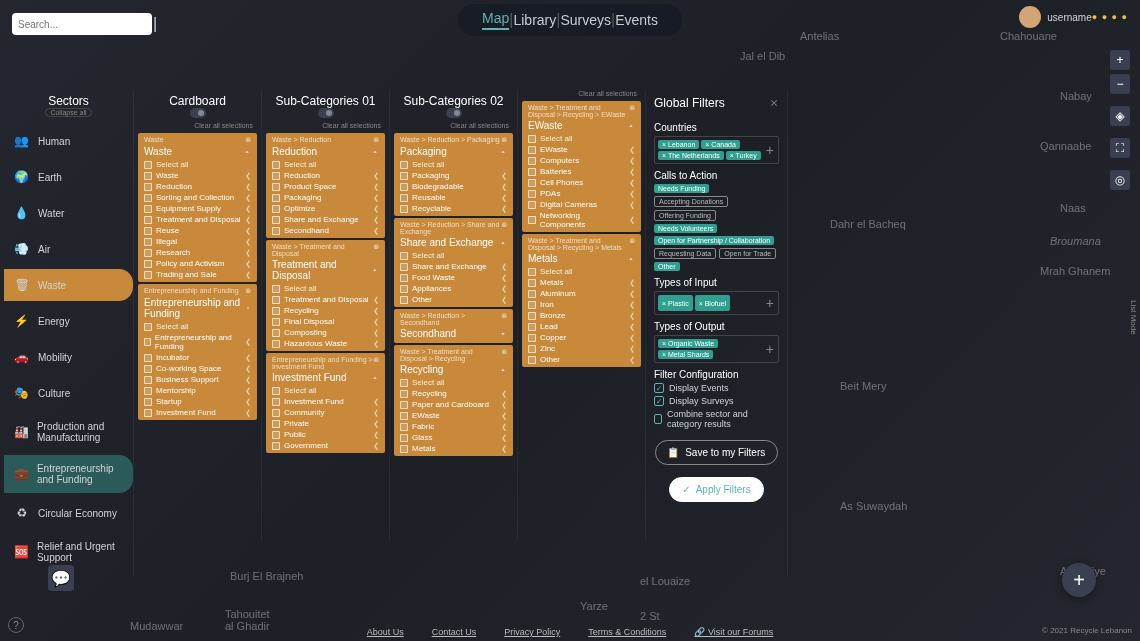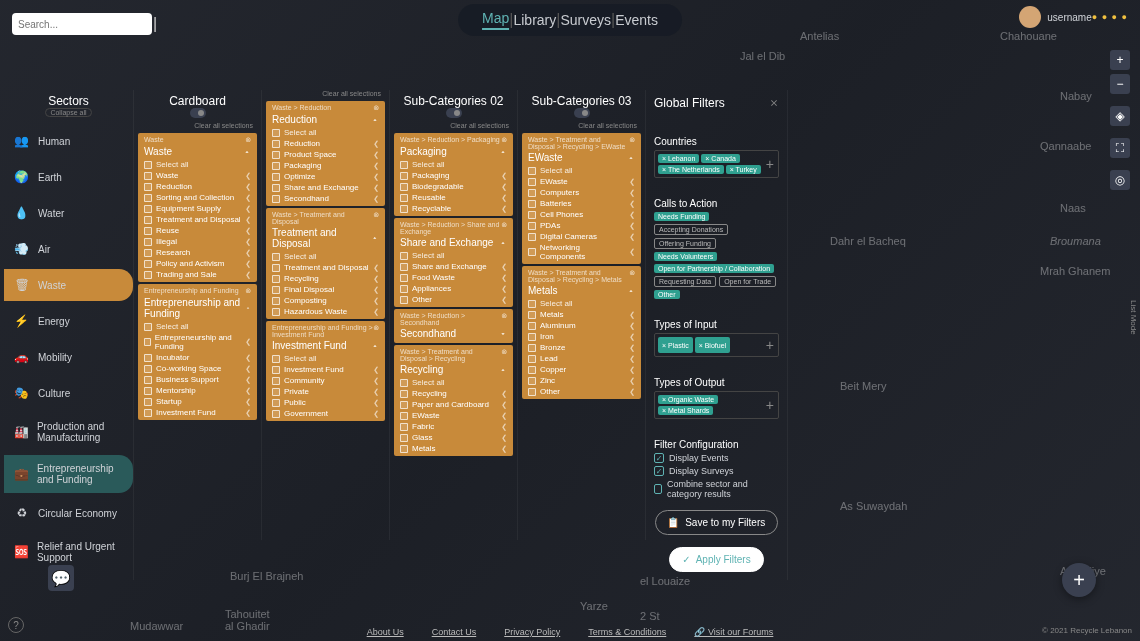--- a/index.html
+++ b/index.html
@@ -34,21 +34,21 @@
 .group-hdr { font-size: 7px; color: rgba(255,255,255,0.7); padding: 3px 6px 0; display:flex; justify-content:space-between; }
 .group-title { display: flex; justify-content: space-between; align-items: center; padding: 2px 6px; font-size: 10px; color: #fff; }
 .group-title svg { width: 8px; height: 8px; fill: #fff; }
 .selall { display: flex; align-items: center; gap: 4px; padding: 1px 6px; font-size: 8px; color: rgba(255,255,255,0.85); }
 .ck { width: 8px; height: 8px; border: 1px solid rgba(255,255,255,0.7); border-radius: 1px; display: inline-block; background: rgba(255,255,255,0.15); }
 .list-row { display: flex; align-items: center; gap: 4px; padding: 1px 6px; font-size: 8px; color: #fff; }
 .list-row .ar { margin-left: auto; font-size: 7px; color: rgba(255,255,255,0.6); }
 .group.collapsed .group-title { color: #fff; background: #c88a3a; }
 .filters { width: 142px; padding: 4px 8px; font-size: 10px; }
 .filters-hdr { display: flex; justify-content: space-between; align-items: center; font-size: 12px; padding: 2px 0 6px; color:#fff; }
-.f-title { font-size: 10px; color: #fff; margin: 20px 0 3px; }
+.f-title { font-size: 10px; color: #fff; margin: 6px 0 3px; }
 .tagbox { border: 1px solid #444; border-radius: 2px; padding: 3px; display: flex; flex-wrap: wrap; gap: 2px; min-height: 24px; position:relative; }
 .plus { position: absolute; right: 4px; top: 50%; transform: translateY(-50%); font-size: 14px; color: #888; }
 .tag { font-size: 7px; padding: 1px 4px; border-radius: 2px; display: inline-flex; align-items: center; gap: 2px; color: #fff; }
 .tag.teal { background: #2fa090; }
 .tag.outline { border: 1px solid #888; color: #bbb; }
 .chkrow { display: flex; align-items: center; gap: 5px; font-size: 9px; margin: 3px 0; }
 .chkrow .ck2 { width: 10px; height: 10px; border: 1px solid #5fb3b3; border-radius: 2px; display: inline-flex; align-items: center; justify-content: center; font-size: 8px; color: #5fb3b3; }
 .btn { border: 1px solid #888; border-radius: 14px; padding: 6px 12px; font-size: 10px; display: inline-flex; align-items: center; gap: 5px; cursor: pointer; background: transparent; color: #fff; margin: 8px auto 4px; }
 .btn.primary { background: #fff; color: #5fb3b3; border-color: #fff; }
 .btn-wrap { text-align: center; }
@@ -70,21 +70,21 @@
 <body>
 
 <div class="map-bg"></div>
 <div id="maplabels">
     <div class="map-label" style="left: 800px; top: 30px;">Antelias</div>
     <div class="map-label" style="left: 1000px; top: 30px;">Chahouane</div>
     <div class="map-label" style="left: 740px; top: 50px;">Jal el Dib</div>
     <div class="map-label" style="left: 1060px; top: 90px;">Nabay</div>
     <div class="map-label" style="left: 1040px; top: 140px;">Qannaabe</div>
     <div class="map-label" style="left: 1060px; top: 170px; margin-top: 32px;">Naas</div>
-    <div class="map-label" style="left: 830px; top: 235px;">Dahr el Bacheq</div>
+    <div class="map-label" style="left: 830px; top: 218px;">Dahr el Bacheq</div>
     <div class="map-label" style="left: 1050px; top: 235px; font-style: italic;">Broumana</div>
     <div class="map-label" style="left: 1040px; top: 265px;">Mrah Ghanem</div>
     <div class="map-label" style="left: 840px; top: 380px;">Beit Mery</div>
     <div class="map-label" style="left: 840px; top: 500px;">As Suwaydah</div>
     <div class="map-label" style="left: 1060px; top: 565px;">Aabadiye</div>
     <div class="map-label" style="left: 230px; top: 570px;">Burj El Brajneh</div>
     <div class="map-label" style="left: 640px; top: 575px;">el Louaize</div>
     <div class="map-label" style="left: 225px; top: 608px;">Tahouitet</div>
     <div class="map-label" style="left: 225px; top: 620px;">al Ghadir</div>
     <div class="map-label" style="left: 130px; top: 620px;">Mudawwar</div>
@@ -302,20 +302,26 @@
           <div class="list-row">
             <span class="ck"></span>
             <span>Investment Fund</span>
             <span class="ar">❮</span>
           </div>
         </div>
       </div>
   </div>
 
   <div class="col cat-col">
+    <div class="col-header">
+        <span>Sub-Categories 01</span>
+        <span class="rt">
+          <span class="toggle-ic"></span>
+        </span>
+      </div>
     <div class="clearall">Clear all selections</div>
     <div id="col-sub1">
         <div class="group">
           <div class="group-hdr">
             <span>Waste &gt; Reduction</span>
             <span style="cursor:pointer;">⊗</span>
           </div>
           <div class="group-title">
             <span>Reduction</span>
             <svg viewBox="0 0 24 24">
@@ -578,26 +584,20 @@
           <div class="list-row">
             <span class="ck"></span>
             <span>Metals</span>
             <span class="ar">❮</span>
           </div>
         </div>
       </div>
   </div>
 
   <div class="col cat-col">
-    <div class="col-header">
-        <span>Sub-Categories 03</span>
-        <span class="rt">
-          <span class="toggle-ic"></span>
-        </span>
-      </div>
     <div class="clearall">Clear all selections</div>
     <div id="col-sub3">
         <div class="group">
           <div class="group-hdr">
             <span>Waste &gt; Treatment and Disposal &gt; Recycling &gt; EWaste</span>
             <span style="cursor:pointer;">⊗</span>
           </div>
           <div class="group-title">
             <span>EWaste</span>
             <svg viewBox="0 0 24 24">

